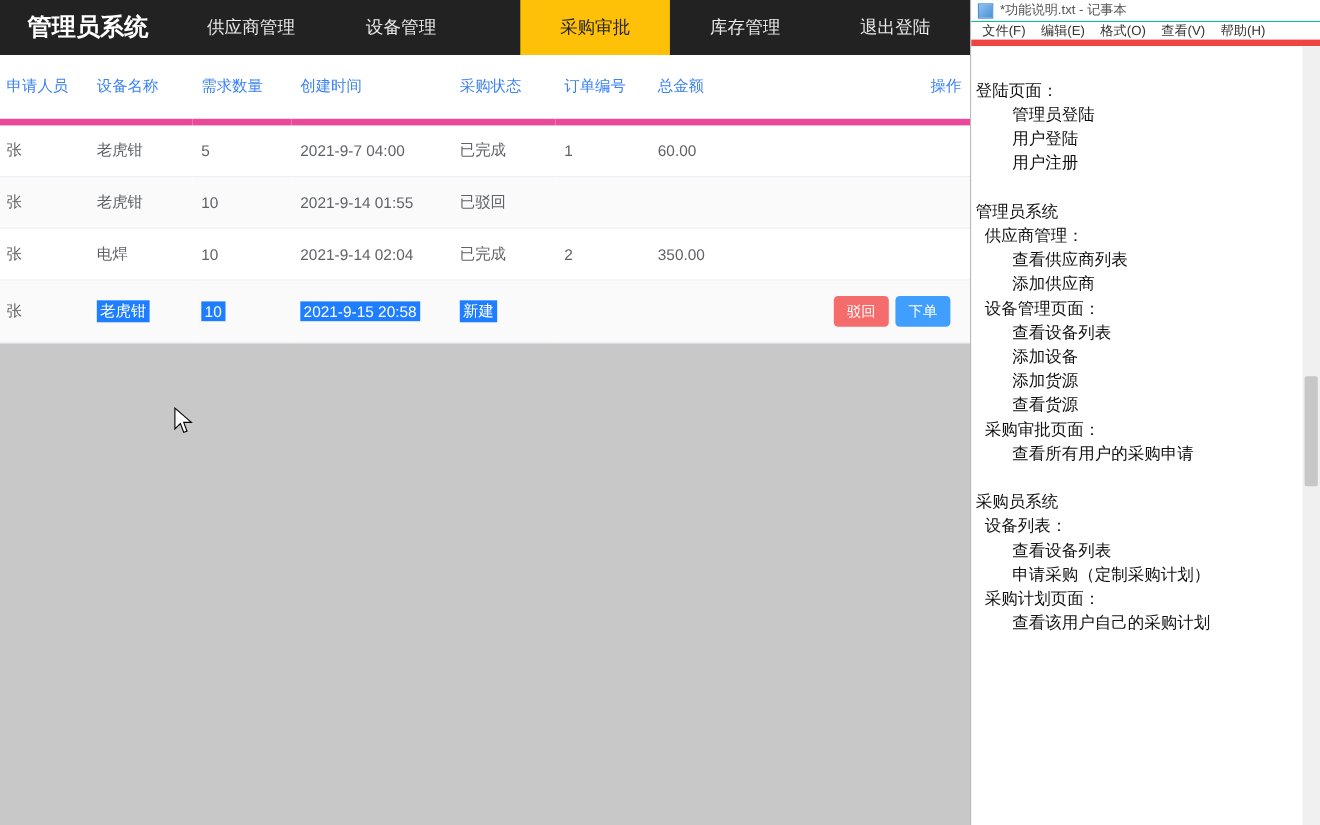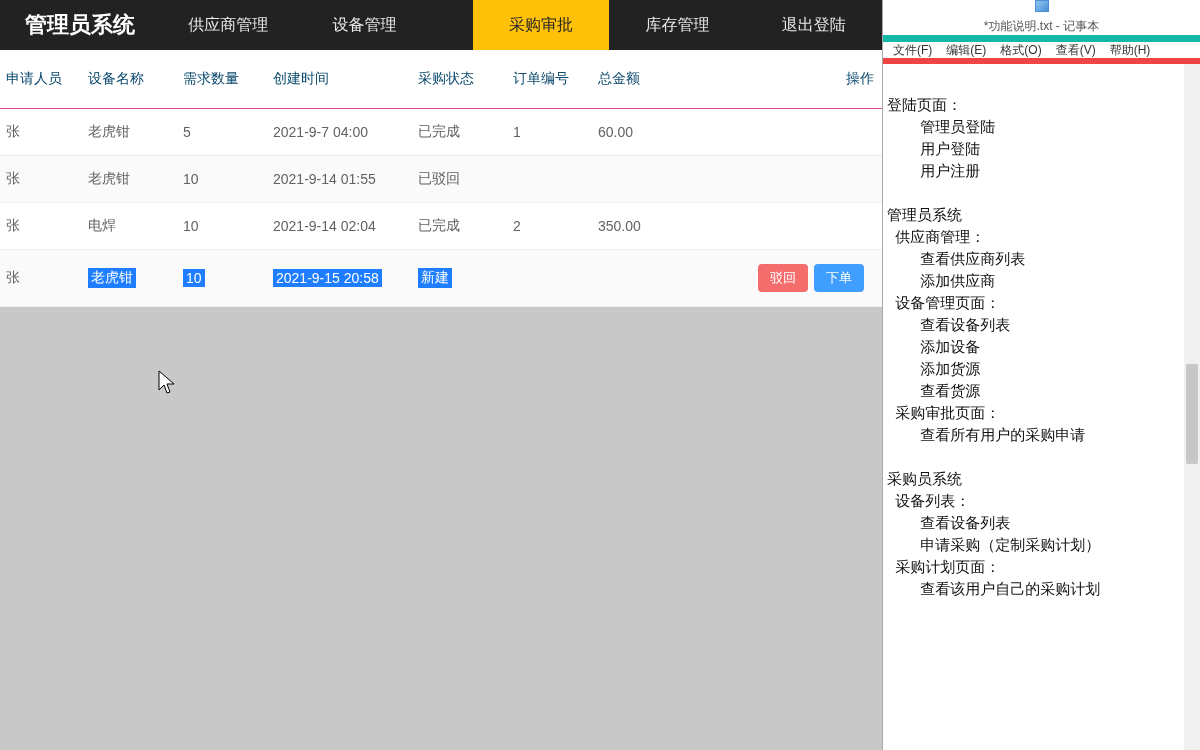--- a/index.html
+++ b/index.html
@@ -59,22 +59,22 @@
     border-collapse: collapse;
     font-size: 14px;
     color: #606266;
     table-layout: fixed;
   }
   thead th {
     background: #fff;
     font-weight: 500;
     text-align: left;
     padding: 20px 8px;
-    border-bottom: 1px solid #ec4899;
-    color: #0c4a6e;
+    border-bottom: 6px solid #ec4899;
+    color: #3b82f6;
   }
   tbody td {
     padding: 14px 8px;
     border-bottom: 1px solid #ebeef5;
     background: #fff;
   }
   tbody tr.striped td { background: #fafafa; }
   th.col-applicant, td.col-applicant { width: 80px; padding-left: 6px;}
   th.col-device,   td.col-device   { width: 95px;  }
   th.col-qty,      td.col-qty      { width: 90px;  }
@@ -106,30 +106,29 @@
   .right-pane {
     position: absolute;
     left: 882px; top: 0;
     width: 318px; height: 750px;
     background: #fff;
     border-left: 1px solid #aaa;
     display: flex;
     flex-direction: column;
   }
   .np-titlebar {
-    height: 42px;
-    background: #fff;
-    border-bottom: 7px solid #14b8a6;
+    height: 20px;
+    background: #fff;
+    border-bottom: 1px solid #14b8a6;
     display: flex;
     align-items: center;
     padding: 0 6px;
     font-size: 12px;
     color: #555;
     gap: 6px;
-    flex-direction: column;
   }
   .np-icon {
     width: 14px; height: 14px;
     background: linear-gradient(135deg,#8fc3ef,#4a90d9);
     border: 1px solid #4a90d9;
     display: inline-block;
   }
   .np-menu {
     height: 22px;
     display: flex;

